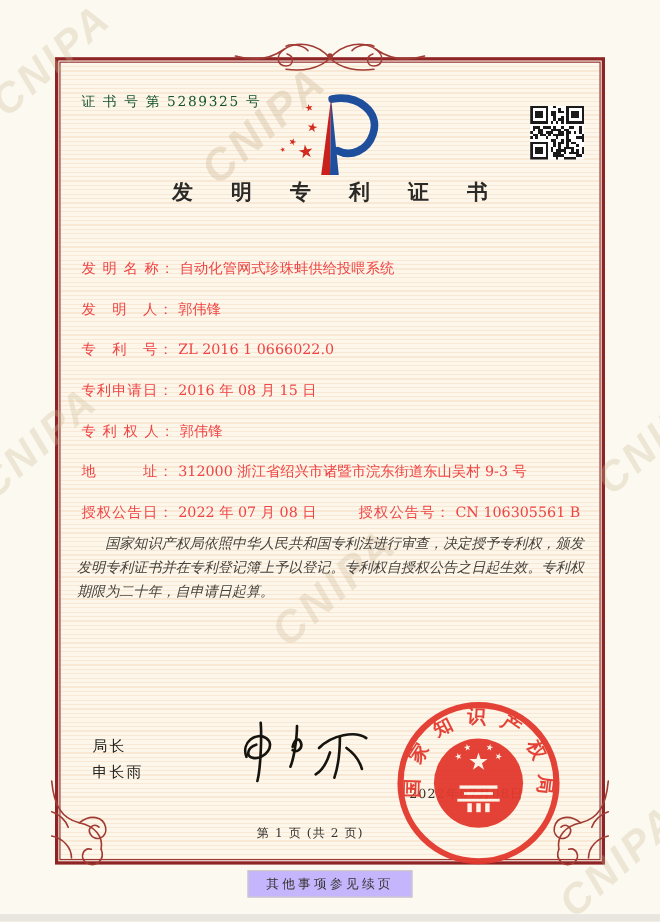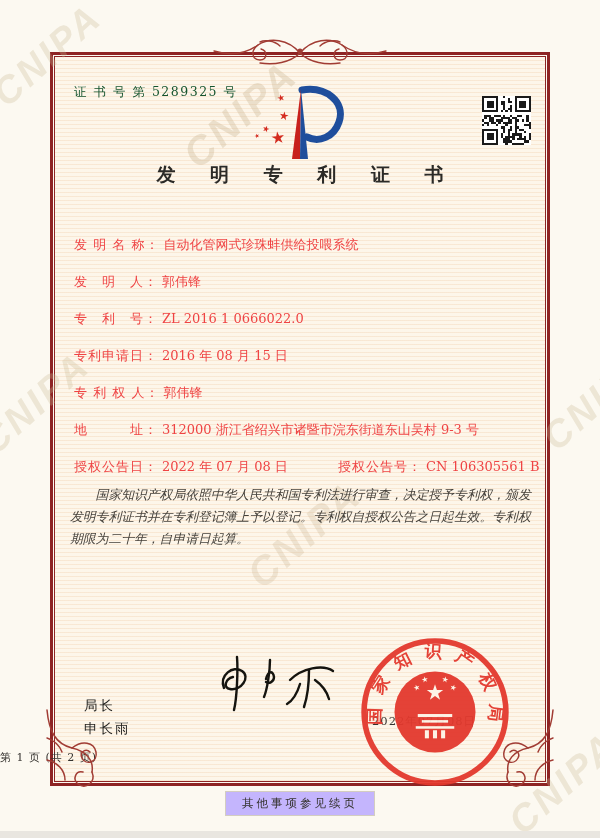--- a/index.html
+++ b/index.html
@@ -35,38 +35,38 @@
   .qr{position:absolute;left:482px;top:96px;z-index:5;}
   .title{
     position:absolute;left:0;top:162px;width:600px;z-index:5;
     text-align:center;font-size:19px;font-weight:bold;color:#2b2a27;
     letter-spacing:14px;text-indent:14px;
   }
   .fields{position:absolute;left:74px;top:237px;width:460px;z-index:5;}
   .frow{margin-bottom:22px;font-size:13px;color:#ef4444;line-height:15px;white-space:nowrap;}
   .flabel{letter-spacing:1px;}
   .fval{margin-left:4px;}
-  .pair2{margin-left:46px;}
+  .pair2{margin-left:34px;}
   .paras{
     position:absolute;left:70px;top:484px;width:462px;z-index:5;
     font-size:12.8px;line-height:21.8px;color:#45413b;font-style:italic;
   }
   .paras p{margin:0;text-indent:2em;}
   .sig-block{
-    position:absolute;left:84px;top:694px;z-index:5;
+    position:absolute;left:84px;top:668px;z-index:5;
     font-size:13.5px;line-height:23px;color:#242320;letter-spacing:2px;
   }
   .sig-script{position:absolute;left:206px;top:650px;z-index:5;}
   .seal-date{
     position:absolute;left:372px;top:714px;z-index:4;
     font-size:11.5px;color:#35332f;letter-spacing:1px;
   }
   .seal{position:absolute;left:358px;top:635px;z-index:6;opacity:0.95;}
   .page-info{
-    position:absolute;left:0;top:750px;width:564px;z-index:5;
+    position:absolute;left:0;top:750px;width:564px;text-align:center;z-index:5;
     font-size:11px;color:#35332f;letter-spacing:1px;
   }
   .footer-note{
     position:absolute;left:50%;top:791px;transform:translateX(-50%);z-index:5;
     background:#c4b5fd;border:1px solid #d3cdc0;
     padding:4px 16px;font-size:11.5px;color:#35332f;letter-spacing:3px;white-space:nowrap;
   }
   .orn{position:absolute;z-index:6;pointer-events:none;}
   .bottom-strip{
     position:absolute;left:0;bottom:0;width:600px;height:7px;

